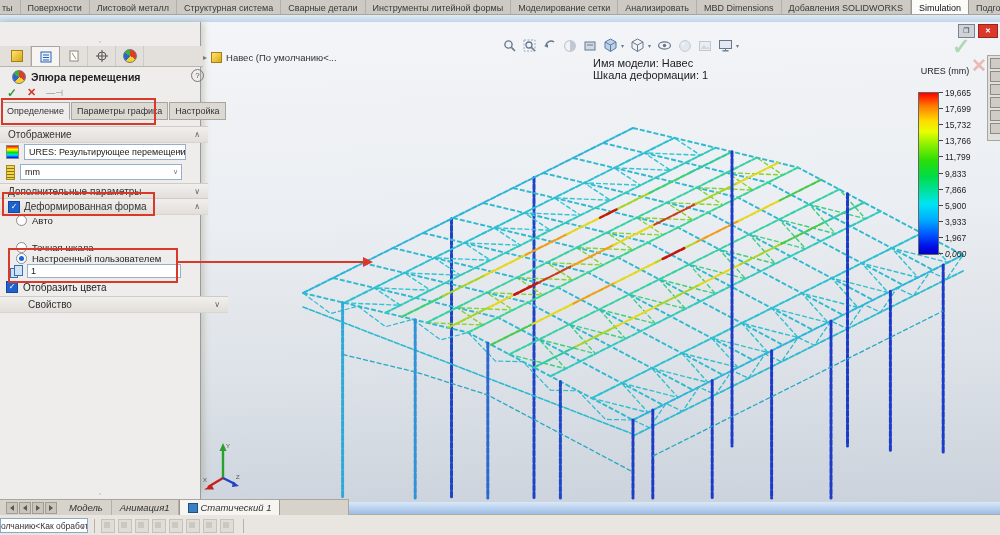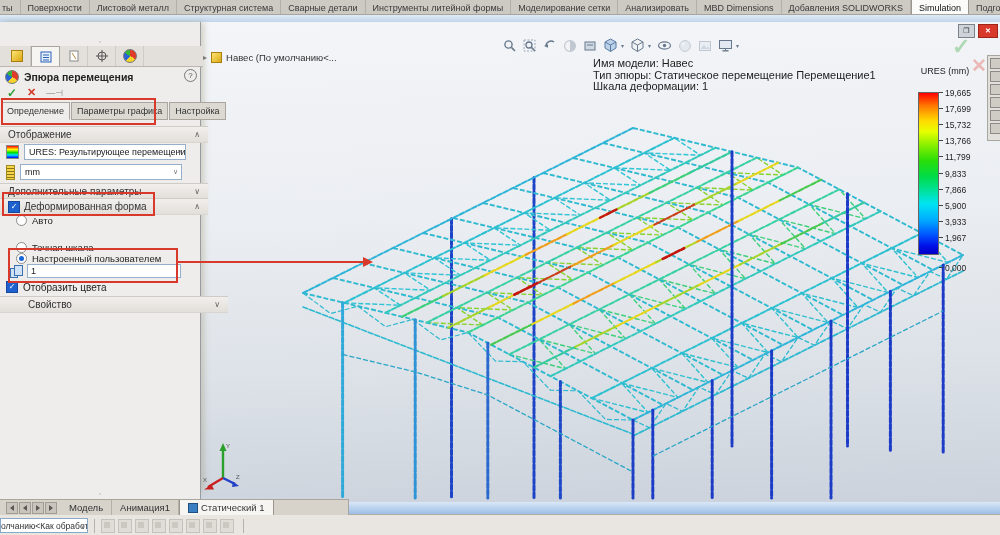--- a/index.html
+++ b/index.html
@@ -17,21 +17,21 @@
   
   .panel{position:absolute;left:0;top:22px;width:200px;height:468px;background:#efedeb;
          border-right:1px solid #989ba0;box-shadow:3px 0 6px rgba(130,120,70,.28);z-index:5;}
   .prow{position:absolute;left:0;width:200px;}
   .dochdr{top:0;height:16px;background:#f3f1ee;border-bottom:1px solid #d4d1cc;
           display:flex;align-items:center;gap:4px;padding-left:5px;font-size:10px;color:#222;}
   .grip{top:16px;height:8px;text-align:center;font-size:7px;color:#9a978f;line-height:7px;}
   .mtabs{top:24px;height:20px;background:#e3e0db;border-bottom:1px solid #b9b6b0;display:flex;padding-left:3px;}
   .mtab{width:27px;display:flex;align-items:center;justify-content:center;border-right:1px solid #cfccc6;cursor:default;}
   .mtab.active{background:#f6f5f2;border:1px solid #a9a59e;border-bottom:none;}
-  .pmtitle{top:46px;height:17px;display:flex;align-items:center;gap:5px;padding-left:5px;}
+  .pmtitle{top:46px;height:17px;display:flex;align-items:center;gap:5px;padding-left:12px;}
   .pmtitle .t{font-size:10.5px;font-weight:bold;color:#222;}
   .helpic{position:absolute;right:8px;top:1px;width:11px;height:11px;border:1px solid #777;border-radius:50%;
           font-size:8px;color:#555;text-align:center;line-height:11px;}
   .actions{top:63px;height:15px;display:flex;align-items:center;gap:10px;padding-left:7px;font-size:12px;}
   .okg{color:#2e9e3a;font-weight:bold;} .cxr{color:#d03a2a;font-weight:bold;font-size:11px;}
   .ping{color:#8a8a8a;font-size:9px;}
   .pmtabs{top:78px;height:20px;display:flex;align-items:flex-end;padding-left:1px;font-size:9px;color:#333;}
   .ptab{padding:3px 5px;background:#dcd9d3;border:1px solid #aaa69f;border-bottom:1px solid #aaa69f;margin-right:1px;white-space:nowrap;}
   .ptab.active{background:#efedeb;border-bottom:1px solid #efedeb;}
   .ghdr{height:15px;background:linear-gradient(#f1efec,#e2dfda);border-top:1px solid #cfccc7;border-bottom:1px solid #d8d5d0;
@@ -97,21 +97,21 @@
   
   .panelfoot{position:absolute;left:0;top:490px;width:200px;height:10px;background:#efedeb;z-index:6;
              text-align:center;font-size:7px;color:#9a978f;line-height:8px;border-right:1px solid #989ba0;}
   .tabstrip{position:absolute;left:0;top:499px;width:348px;height:15px;background:#d7d3cb;
             border-top:1px solid #aaa69e;border-right:1px solid #aaa69e;display:flex;align-items:stretch;z-index:12;
             font-size:9.5px;color:#333;}
   .navbtns{display:flex;align-items:center;gap:1px;padding:0 4px 0 6px;}
   .nbtn{width:10px;height:10px;background:#c9c5bd;border:1px solid #a19d95;display:flex;align-items:center;justify-content:center;}
   .tri{width:0;height:0;border-top:3px solid transparent;border-bottom:3px solid transparent;}
   .tri.l{border-right:4px solid #5c5952;} .tri.r{border-left:4px solid #5c5952;}
-  .btab{display:flex;align-items:center;gap:3px;padding:0 8px;border-right:1px solid #b5b1a9;white-space:nowrap;}
+  .btab{display:flex;align-items:center;gap:3px;padding:0 8px;border-right:1px solid #b5b1a9;white-space:nowrap;font-style:italic;}
   .btab.active{background:#f6f5f2;border-right:1px solid #9a968e;border-left:1px solid #9a968e;}
   .studyic{width:8px;height:8px;background:#3a7fc2;border:1px solid #20507e;}
   .statusbar{position:absolute;left:0;top:514px;width:1000px;height:21px;background:#e9e6e1;
              border-top:1px solid #b0aca4;z-index:10;display:flex;align-items:center;font-size:9px;color:#444;}
   .cfgdd{width:86px;height:13px;background:#fff;border:1px solid #8aa8c8;margin-left:0;position:relative;
          overflow:hidden;display:flex;align-items:center;white-space:nowrap;font-size:8.5px;color:#333;}
   .cfgdd .dd{position:absolute;right:2px;font-size:7px;color:#777;}
   .vsep{width:1px;height:14px;background:#b6b2aa;margin:0 6px;}
   .sic{width:12px;height:12px;border:1px solid #b9b6b0;background:#dedbd5;margin-right:3px;opacity:.75;position:relative;}
   .sic::after{content:"";position:absolute;left:2px;top:2px;width:6px;height:6px;background:#c2bfb8;}
@@ -403,37 +403,36 @@
       <svg width="15" height="13">
           <rect x="1.5" y="1.5" width="12" height="8" fill="#e2e9f0" stroke="#68788c"></rect>
           <line x1="7.5" y1="9.5" x2="7.5" y2="11.5" stroke="#68788c"></line>
           <line x1="4.5" y1="11.8" x2="10.5" y2="11.8" stroke="#68788c" stroke-width="1.4"></line>
         </svg>
         <span class="caret">▾</span>
     </div>
 
     <div class="info">
       <div>Имя модели: Навес</div>
-      <div>Тип эпюры: Статическое перемещение Перемещение1</div>
       <div>Шкала деформации: 1</div>
     </div>
 
     <div class="legend-title">URES (mm)</div>
     <div class="lbar"></div>
     <div class="lval" style="top:66px;">19,665</div>
     <div class="lval" style="top:82.1px;">17,699</div>
     <div class="lval" style="top:98.2px;">15,732</div>
     <div class="lval" style="top:114.3px;">13,766</div>
     <div class="lval" style="top:130.4px;">11,799</div>
     <div class="lval" style="top:146.5px;">9,833</div>
     <div class="lval" style="top:162.6px;">7,866</div>
     <div class="lval" style="top:178.7px;">5,900</div>
     <div class="lval" style="top:194.8px;">3,933</div>
     <div class="lval" style="top:210.9px;">1,967</div>
-    <div class="lval" style="top:241px;">0,000</div>
+    <div class="lval" style="top:227px;font-style:italic;">0,000</div>
 
     <div class="confirm-ok">✓</div>
     <div class="confirm-x">✕</div>
 
     <div class="winctl">
       <div class="wbtn">❐</div>
       <div class="wbtn close">✕</div>
     </div>
 
     <div class="taskstrip">

